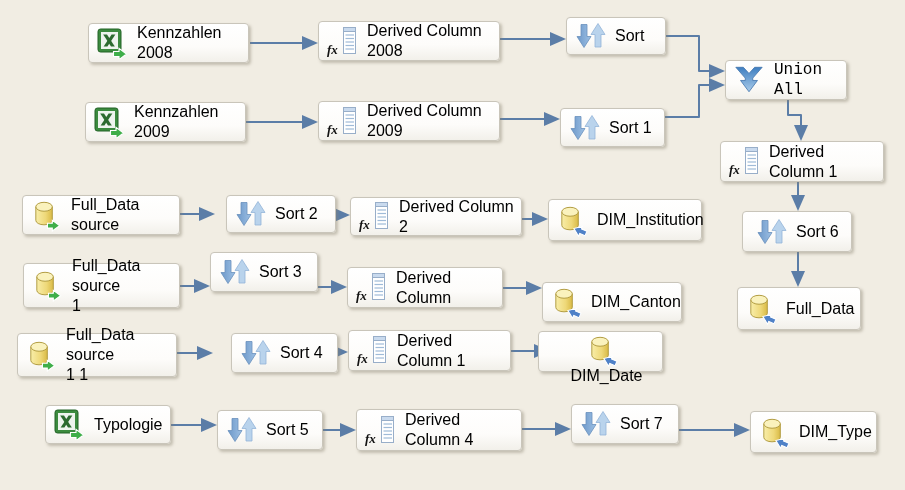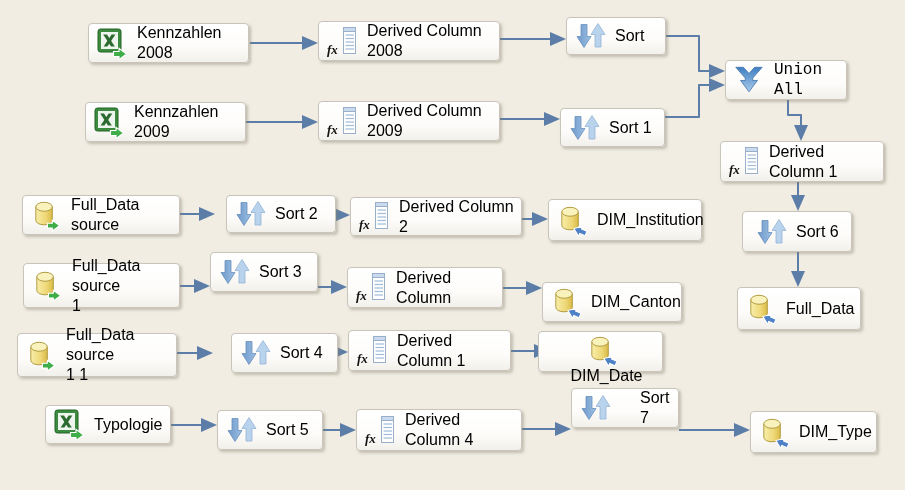--- a/index.html
+++ b/index.html
@@ -474,21 +474,21 @@
         <line x1="18.5" y1="12.5" x2="27" y2="12.5"></line>
         <line x1="18.5" y1="16" x2="27" y2="16"></line>
         <line x1="18.5" y1="19.5" x2="27" y2="19.5"></line>
         <line x1="18.5" y1="23" x2="27" y2="23"></line>
       </g>
       <text x="0" y="28" font-family="'Liberation Serif', serif" font-style="italic" font-weight="bold" font-size="13" fill="#111">fx</text>
     </svg>
         </span>
     <span class="node-label">Derived Column 4</span>
   </div>
-      <div class="node" style="left: 571px; top: 388px; width: 108px; height: 40px; gap: 20px;">
+      <div class="node" style="left: 571px; top: 404px; width: 108px; height: 40px;">
     <span class="node-icon">
     <svg width="30" height="30" viewBox="0 0 30 30">
       <defs>
         <linearGradient id="sg1" x1="0" y1="0" x2="1" y2="0">
           <stop offset="0" stop-color="#6d98c9"></stop>
                 <stop offset="1" stop-color="#9dc0e4"></stop>
         </linearGradient>
       </defs>
       <path d="M5 3.5 h6 v12 h4 l-7 11 -7 -11 h4 z" fill="url(#sg1)" stroke="#6a90bd" stroke-width="0.8"></path>
       <path d="M22 2.5 l7 11 h-4 v12.5 h-6 v-12.5 h-4 z" fill="#b9d3ec" stroke="#93b4d8" stroke-width="0.8"></path>

